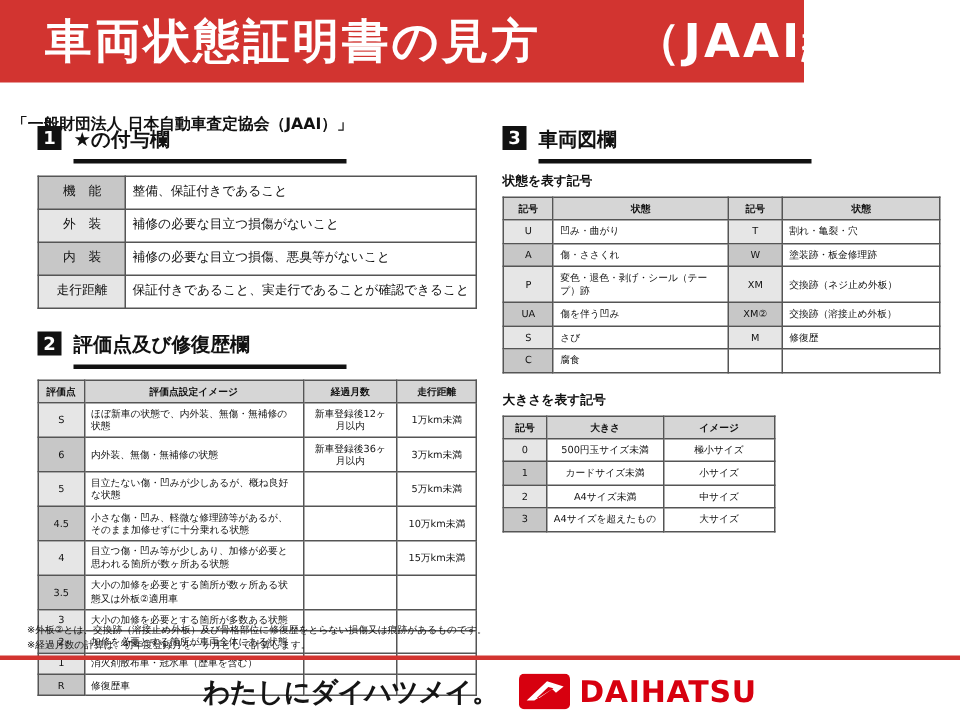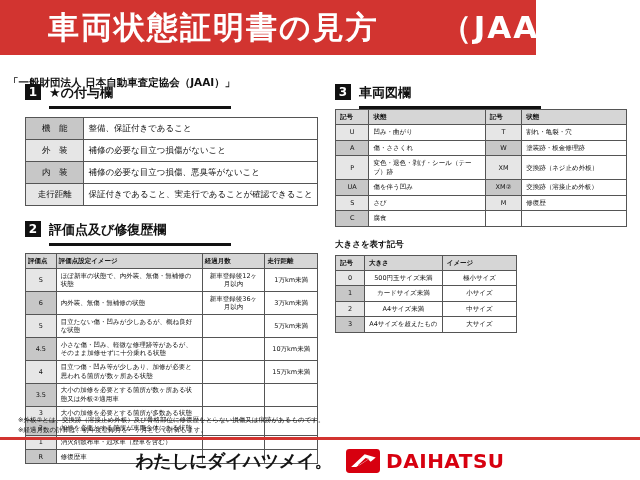--- a/index.html
+++ b/index.html
@@ -11,41 +11,41 @@
     --ghead:#d6d6d6;
     --border:#555;
   }
   *{margin:0;padding:0;box-sizing:border-box;}
   html,body{background:#888;}
   body{font-family:"DejaVu Sans","Liberation Sans",sans-serif;}
   .page{position:relative;width:640px;height:480px;background:#fff;overflow:hidden;margin:0 auto;}
 
   
   .titlebar{position:absolute;top:0;left:0;width:536px;height:55px;background:var(--accent);
-    display:flex;align-items:center;padding-left:48px;gap:62px;}
+    display:flex;align-items:center;padding-left:30px;gap:62px;}
   .titlebar .t{color:#fff;font-size:31px;font-weight:bold;letter-spacing:2px;white-space:nowrap;}
 
   .orgline{position:absolute;top:76px;left:8px;font-size:10.5px;font-weight:bold;color:#111;white-space:nowrap;}
 
   
   .sec-head{display:flex;align-items:flex-start;gap:8px;}
   .badge{width:16px;height:16px;background:var(--badge);color:#fff;font-size:12px;font-weight:bold;
     display:flex;align-items:center;justify-content:center;flex:0 0 16px;}
   .sec-title{font-size:13px;font-weight:bold;color:#111;padding-bottom:4px;border-bottom:3px solid #111;width:182px;white-space:nowrap;}
 
   
   .col-left{position:absolute;left:25px;top:84px;width:293px;}
   .col-right{position:absolute;left:335px;top:84px;width:292px;}
 
   
   table{border-collapse:collapse;width:100%;table-layout:fixed;}
   td,th{border:1px solid var(--border);padding:2px 4px;color:#111;vertical-align:middle;line-height:1.3;
     overflow:hidden;}
   table{border:1.5px solid #333;padding-left:40px;}
-  th{background:var(--ghead);font-weight:bold;text-align:left;margin-left:40px;}
+  th{background:var(--ghead);font-weight:bold;text-align:center;margin-left:40px;}
   .cen{text-align:center;}
   .lft{text-align:left;}
 
   
   .t1{margin-top:8px;}
   .t1 td{font-size:8.5px;height:22px;}
   .t1 .lab{text-align:center;}
   .t1 tbody tr:nth-child(odd) .lab{background:var(--gdark);}
   .t1 tbody tr:nth-child(even) .lab{background:var(--glight);}
 
@@ -202,20 +202,21 @@
     </table>
   </div>
 
   <div class="col-right">
 
     <div class="sec-head">
       <span class="badge">3</span>
       <span class="sec-title">車両図欄</span>
     </div>
 
+    <div class="cap">状態を表す記号</div>
 
     <table class="t3 alt">
       <colgroup>
           <col style="width:11.5%">
           <col style="width:40%">
           <col style="width:12.5%">
           <col style="width:36%">
         </colgroup>
       <thead>
         <tr>

